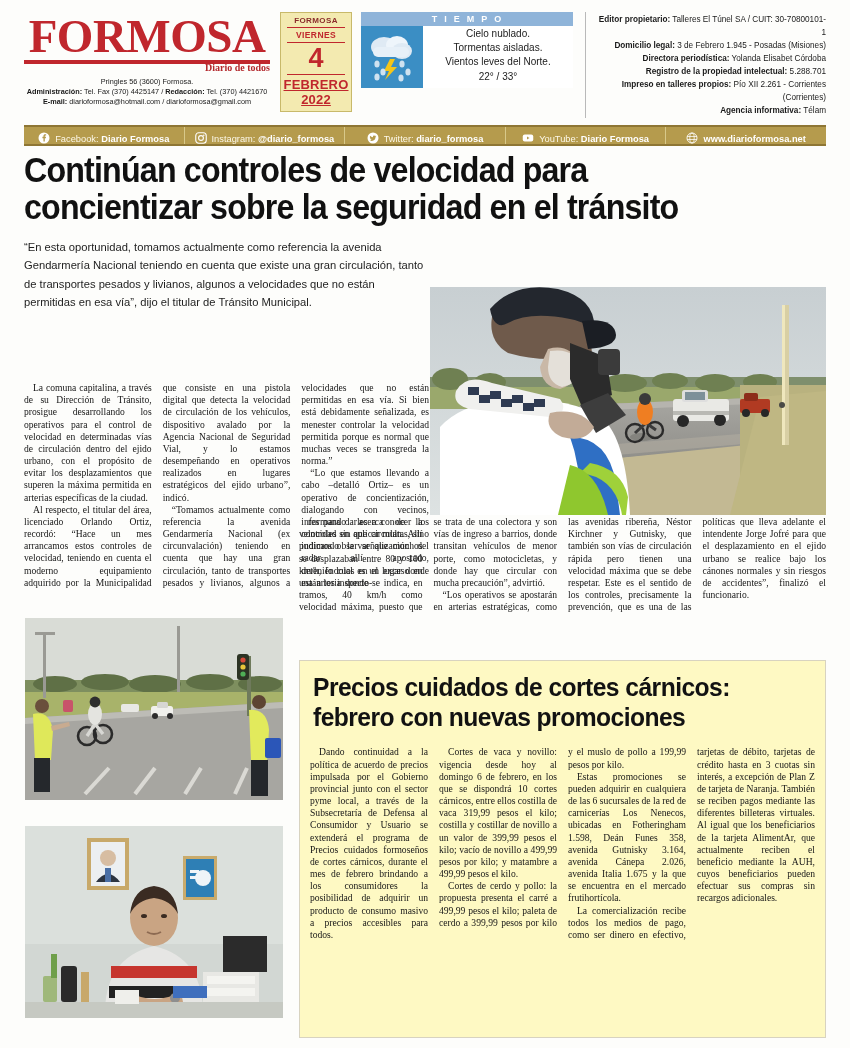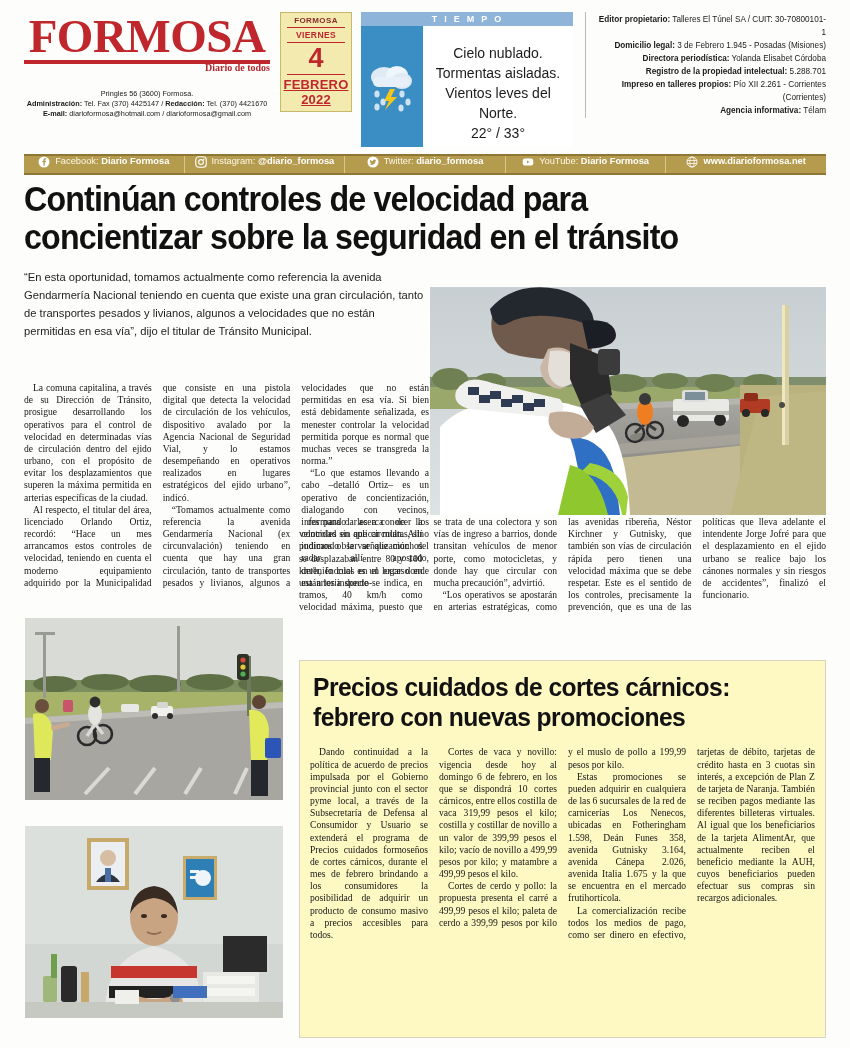--- a/index.html
+++ b/index.html
@@ -18,51 +18,51 @@
     font-family: "Liberation Serif", serif;
     font-weight: bold; font-size: 47px; letter-spacing: -0.5px;
     color: #c0272d; line-height: 0.95; text-align: center;
   }
   .brand-rule { height: 4px; background: #c0272d; margin: 1px 0 1px 0; }
   .brand-sub {
     font-family: "Liberation Serif", serif; font-weight: bold;
     font-size: 10px; color: #b3282d; text-align: right; margin-top: -3px;
   }
   .brand-lines { text-align: center; font-family: "Liberation Sans", sans-serif;
-    font-size: 7.3px; color: #1a1a1a; line-height: 1.42; margin-top: 16px; }
+    font-size: 7.3px; color: #1a1a1a; line-height: 1.42; margin-top: 4px; }
   .brand-lines b { font-weight: bold; }
 
   .date-box {
     width: 72px; margin-left: 10px; border: 1px solid #c8b96a;
     background: #f3eab0; text-align: center; padding: 3px 0 4px 0;
     font-family: "Liberation Sans", sans-serif;
   }
   .date-box .d-city { font-size: 8px; font-weight: bold; color: #8a2b2b; letter-spacing: .4px; }
   .date-box .d-sep { height: 1px; background: #c0272d; margin: 2px 6px; }
   .date-box .d-day { font-size: 8.5px; font-weight: bold; color: #c0272d; letter-spacing: .4px; }
   .date-box .d-num { font-size: 27px; font-weight: bold; color: #c0272d; line-height: 1; margin: 1px 0 1px; }
   .date-box .d-month { font-size: 13px; font-weight: bold; color: #c0272d; letter-spacing: .2px; text-decoration: underline; }
 
   .weather { margin-left: 9px; width: 212px; }
   .w-head { background: #8fb4d9; color: #ffffff; font-family: "Liberation Sans", sans-serif;
     font-size: 9px; font-weight: bold; letter-spacing: 7px; text-align: center; padding: 2px 0 2px 6px; }
   .w-body { display: flex; align-items: stretch; background: #ffffff; }
   .w-icon { width: 62px; background: #3b8ec4; display: flex; align-items: center; justify-content: center; padding: 3px 0; }
-  .w-text { flex: 1; font-family: "Liberation Sans", sans-serif; font-size: 14px;
-    color: #1b1b1b; text-align: center; line-height: 1.42; padding: 18px 2px 4px; }
+  .w-text { flex: 1; font-family: "Liberation Sans", sans-serif; font-size: 10px;
+    color: #1b1b1b; text-align: center; line-height: 1.42; padding: 1px 2px 4px; }
 
   .imprint { flex: 1; margin-left: 12px; border-left: 1px solid #b9b9b9; padding-left: 12px;
     font-family: "Liberation Sans", sans-serif; font-size: 8.2px; color: #1a1a1a;
     text-align: right; line-height: 1.58; padding-top: 2px; }
   .imprint b { font-weight: bold; }
 
   
   .social { display: flex; margin: 7px 24px 0 24px; background: #b59b4d;
     border-top: 2px solid #8e7634; border-bottom: 2px solid #8e7634; height: 21px; }
-  .s-item { flex: 1; display: flex; align-items: flex-start; justify-content: center; gap: 5px;
+  .s-item { flex: 1; display: flex; align-items: flex-end; justify-content: center; gap: 5px;
     border-right: 1px solid #d8c98a; font-family: "Liberation Sans", sans-serif;
     font-size: 9.3px; color: #fdf8e8; }
   .s-item:last-child { border-right: none; }
   .s-item b { font-weight: bold; color: #ffffff; }
   .s-ico { width: 12px; height: 12px; flex: none; }
 
   
   .kicker { margin: 9px 24px 0; font-family: "Liberation Sans", sans-serif;
     font-size: 10.6px; color: #2c2c2c; letter-spacing: .1px; }
   .headline { margin: 5px 24px 0; font-family: "Liberation Sans", sans-serif;

